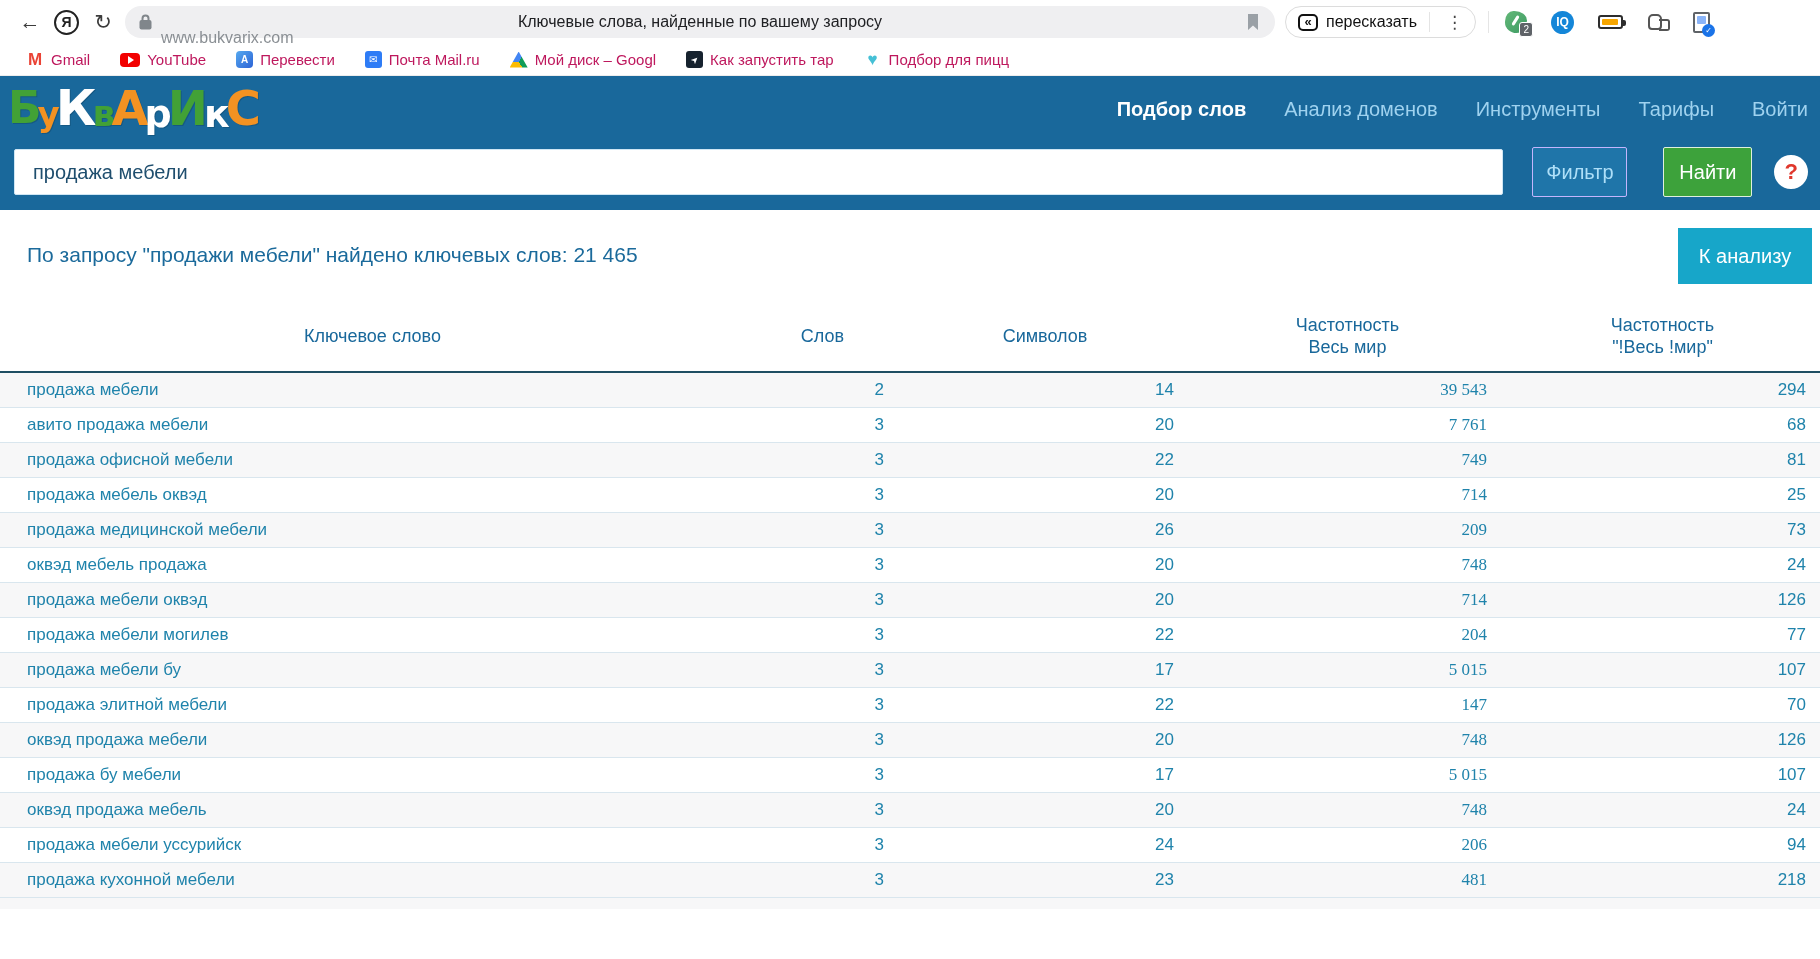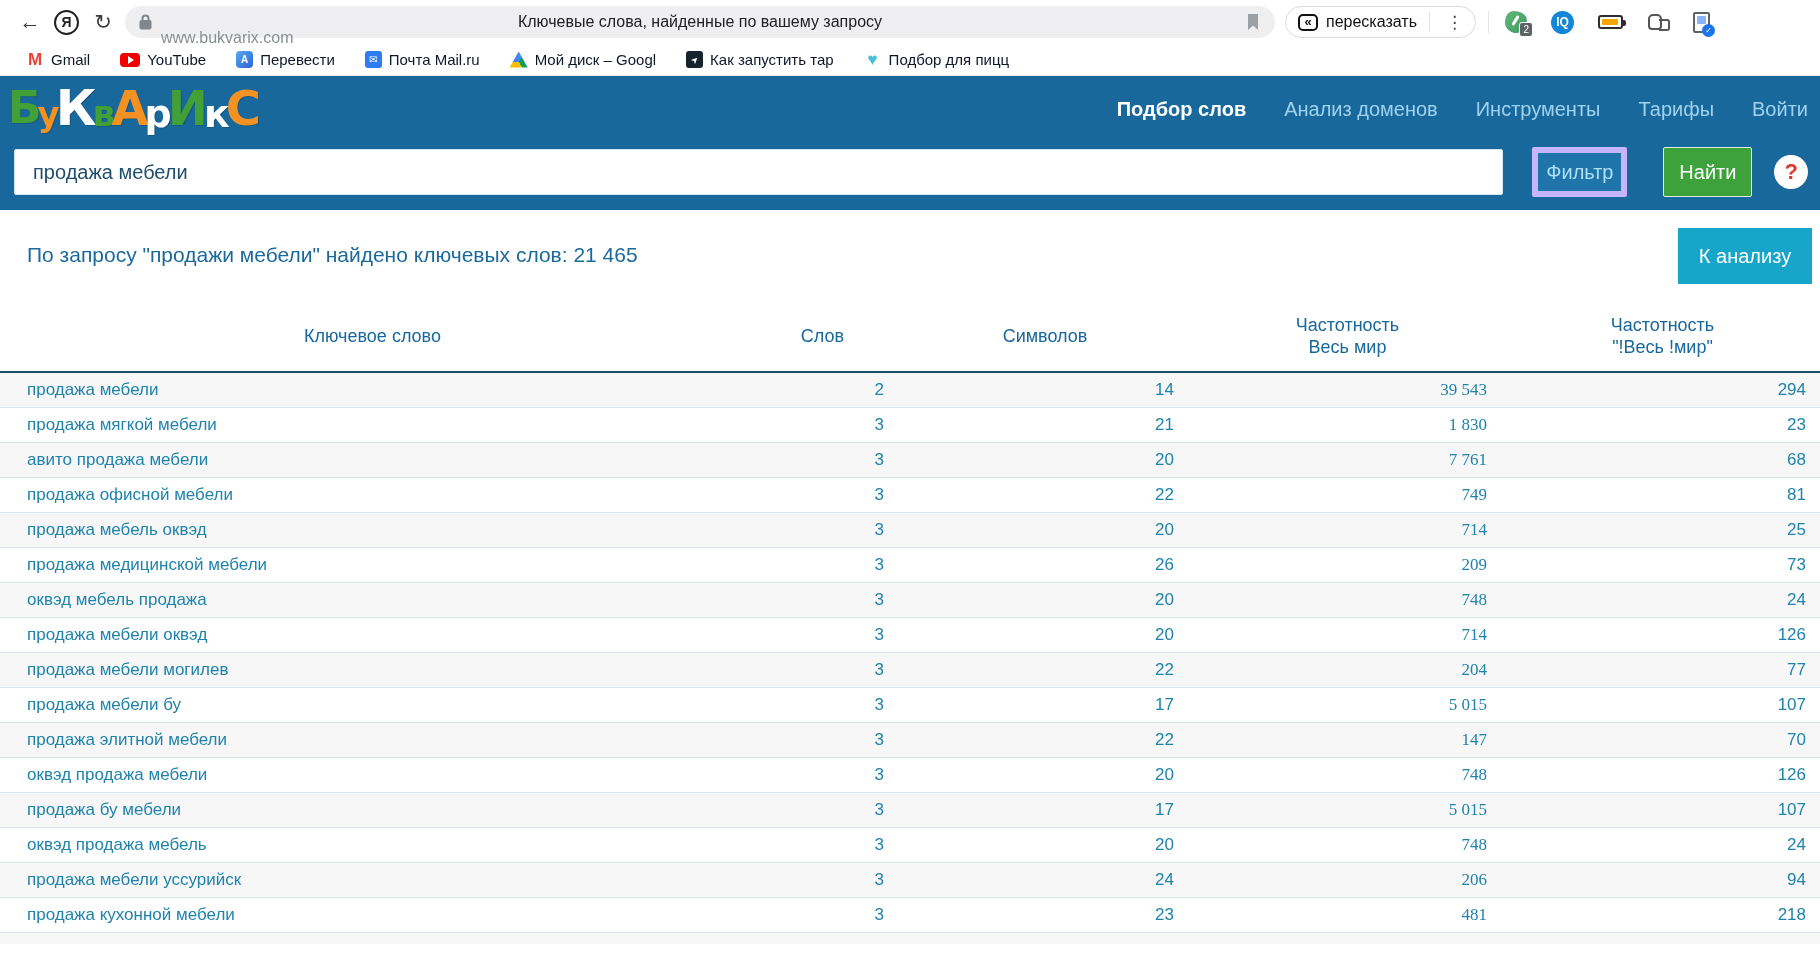--- a/index.html
+++ b/index.html
@@ -40,21 +40,21 @@
   .ext-key::before { content:""; position:absolute; left:1px; top:3px; width:10px; height:12px; border:2.5px solid #555; border-radius:5px 5px 4px 4px; }
   .ext-key::after { content:""; position:absolute; left:12px; top:8px; width:9px; height:8px; border:2.5px solid #555; border-left:none; border-radius:0 3px 3px 0; }
   .ext-page { width:17px; height:21px; border:2px solid #5f6368; border-radius:2px; background:#fff; }
   .ext-page::before { content:""; position:absolute; left:2px; top:2px; right:2px; height:8px; background:#8ab4f8; border-radius:1px; }
   .ext-page::after { content:"✓"; position:absolute; right:-7px; bottom:-6px; width:13px; height:13px; background:#1a73e8; color:#fff;
                      border-radius:50%; font-size:8px; line-height:13px; text-align:center; }
 
   
   .bookmarks-bar { height:32px; display:flex; align-items:center; padding-left:26px; gap:30px; background:#fff; border-bottom:1px solid #ededed; }
   .bm-item { display:flex; align-items:center; gap:7px; cursor:pointer; white-space:nowrap; }
-  .bm-label { font-size:15px; color:#0f172a; }
+  .bm-label { font-size:15px; color:#be185d; }
   .bm-icon { flex:none; display:flex; align-items:center; justify-content:center; position:relative; }
   .ic-gmail { width:18px; height:16px; color:#ea4335; font-weight:bold; font-size:17px; line-height:16px; }
   .ic-youtube { width:20px; height:14px; background:#f20000; border-radius:4px; }
   .ic-youtube::before { content:""; width:0; height:0; border-left:6px solid #fff; border-top:4px solid transparent; border-bottom:4px solid transparent; margin-left:2px; }
   .ic-translate { width:17px; height:17px; border-radius:4px; background:linear-gradient(135deg,#56a9ef,#2c63d6); color:#fff; font-size:10px; font-weight:bold; }
   .ic-mail { width:17px; height:17px; border-radius:3px; background:#2e7cf6; color:#fff; font-size:10px; }
   .ic-drive { width:18px; height:16px; clip-path:polygon(50% 0,100% 100%,0 100%);
               background:conic-gradient(from 150deg at 50% 62%, #fbbc04 0 33%, #4285f4 33% 66%, #0f9d58 66%); }
   .ic-launch { width:17px; height:17px; border-radius:3px; background:#16222e; color:#fff; font-size:9px; }
   .ic-launch::before { content:"➤"; transform:rotate(-45deg); }
@@ -65,21 +65,21 @@
   .site-header { height:134px; background:#19689b; padding:0 12px 0 10px; }
   .header-top { height:58px; display:flex; align-items:center; justify-content:space-between; }
   .logo { display:flex; align-items:center; font-weight:bold; cursor:pointer; font-family:"DejaVu Sans",sans-serif; margin-top:10px; }
   .logo span { line-height:1; margin:0 -2px; text-shadow:1px 1px 0 rgba(0,0,0,.15); }
   .main-nav { display:flex; align-items:center; gap:38px; margin-top:8px; }
   .nav-item { font-size:20px; color:#9fd2ef; cursor:pointer; white-space:nowrap; }
   .nav-item.active { color:#ffffff; font-weight:bold; }
   .search-row { height:76px; display:flex; align-items:center; padding-left:4px; }
   .search-input { width:1506px; height:46px; border:1px solid #cfe6f4; border-radius:2px; padding:0 18px;
                   font-size:20px; color:#1f4e6e; font-family:inherit; outline:none; background:#fff; }
-  .filter-btn { width:96px; height:50px; margin-left:29px; background:#1f75a9; border:6px solid #c4b5fd; border-radius:2px;
+  .filter-btn { width:96px; height:50px; margin-left:29px; background:#1f75a9; border:1px solid #c4b5fd; border-radius:2px;
                 color:#aedff8; font-size:20px; font-family:inherit; cursor:pointer; }
   .find-btn { width:90px; height:50px; margin-left:36px; background:#3da23b; border:1px solid #dff0de; border-radius:2px;
               color:#fff; font-size:20px; font-family:inherit; cursor:pointer; }
   .help-circle { width:34px; height:34px; margin-left:22px; border-radius:50%; background:#fff; color:#e0372c;
                  font-size:22px; font-weight:bold; display:flex; align-items:center; justify-content:center; cursor:pointer; }
 
   
   .results-row { position:relative; height:90px; background:#fff; }
   .summary-text { position:absolute; left:27px; top:33px; font-size:21px; color:#1b6a9b; }
   .analyze-btn { position:absolute; right:8px; top:18px; width:134px; height:56px; background:#17a6c9; border:none;
@@ -233,27 +233,20 @@
       </thead>
     <tbody id="tbody">
         <tr>
           <td>продажа мебели</td>
           <td>2</td>
           <td>14</td>
           <td>39 543</td>
           <td>294</td>
         </tr>
         <tr>
-          <td>продажа мягкой мебели</td>
-          <td>3</td>
-          <td>21</td>
-          <td>1 830</td>
-          <td>23</td>
-        </tr>
-        <tr>
           <td>авито продажа мебели</td>
           <td>3</td>
           <td>20</td>
           <td>7 761</td>
           <td>68</td>
         </tr>
         <tr>
           <td>продажа офисной мебели</td>
           <td>3</td>
           <td>22</td>

